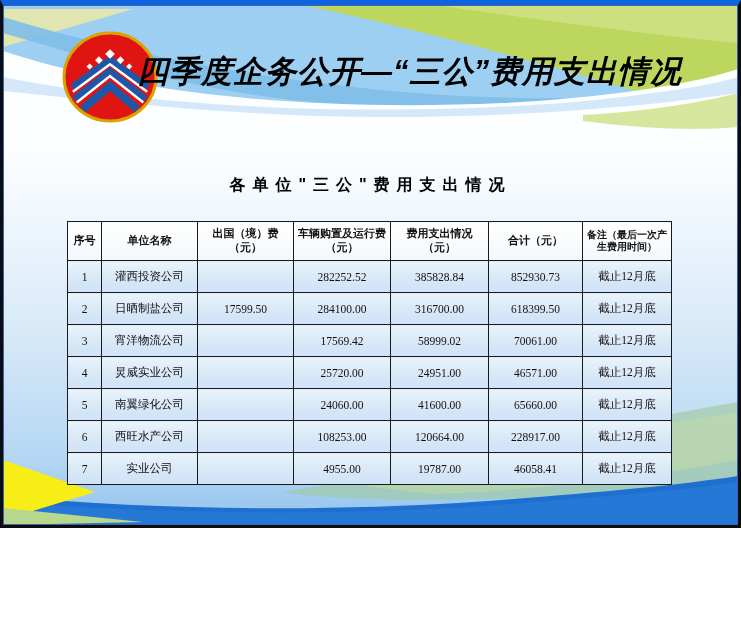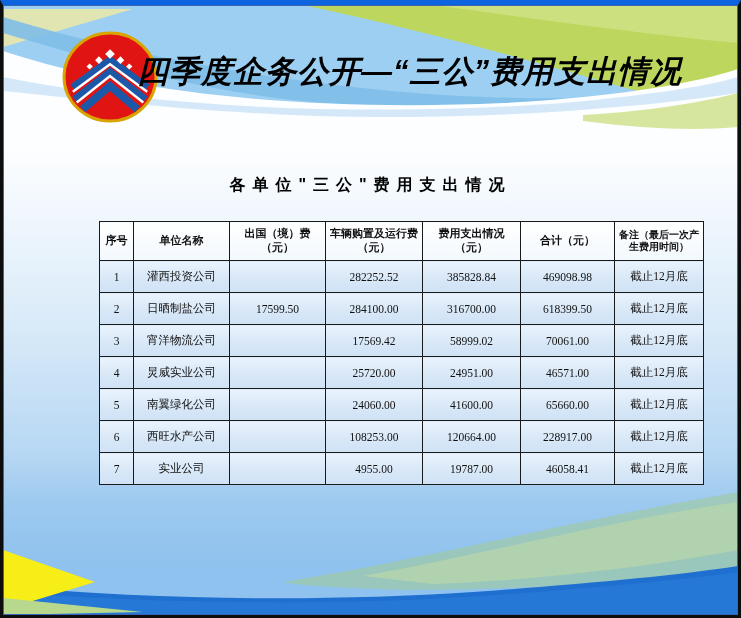--- a/index.html
+++ b/index.html
@@ -1,37 +1,37 @@
 <!DOCTYPE html>
 <html><head>
 <meta charset="utf-8">
 <style>
   html,body{margin:0;padding:0;}
   .page{
-    position:relative; width:741px; height:618px; box-sizing:border-box;
+    position:relative; width:741px; height:528px; box-sizing:border-box;
     border-top:5px solid #0e63de; border-left:3px solid #0d0d0d;
     border-right:3px solid #0d0d0d; border-bottom:3px solid #0d0d0d;
     overflow:hidden;
     background:linear-gradient(180deg,#ffffff 130px,#f0f7fd 210px,#d7e9f8 330px,#b6d7f3 450px,#9cc9ef 500px,#8fc2ee 560px);
     font-family:"Liberation Sans","DejaVu Sans",sans-serif;
   }
   .inner-line{position:absolute;left:0;top:0;right:0;bottom:0;border:1px solid #3a62b8;pointer-events:none;z-index:40;}
   .hdr-svg{position:absolute;top:0;left:0;width:735px;height:140px;z-index:1;}
   .ftr-svg{position:absolute;bottom:0;left:0;width:735px;height:135px;z-index:1;}
   .logo{position:absolute;left:58px;top:26px;width:98px;height:92px;z-index:5;}
   .title{
     position:absolute;left:134px;top:46px;width:590px;z-index:5;
     font-weight:bold;font-style:italic;font-size:31px;letter-spacing:1px;color:#000;
     white-space:nowrap;
   }
   .subtitle{
     position:absolute;left:0;top:170px;width:100%;text-align:center;z-index:5;
     font-weight:bold;font-size:16px;letter-spacing:7px;color:#000;
   }
-  .tbl-wrap{position:absolute;left:64px;top:216px;z-index:5;margin-left:32px;}
+  .tbl-wrap{position:absolute;left:64px;top:216px;z-index:5;}
   table{border-collapse:collapse;table-layout:fixed;width:604px;
     font-family:"Liberation Serif","DejaVu Serif",serif;color:#111;}
   th,td{border:1px solid #1a1a1a;text-align:center;vertical-align:middle;overflow:hidden;}
   th{height:36px;font-size:11px;font-weight:bold;line-height:1.25;
      background:linear-gradient(180deg,#ffffff,#f2f8fd);padding:1px 2px;}
   td{height:31px;font-size:11.5px;
      background:linear-gradient(180deg,#e9f3fc 0%,#d7e7f7 60%,#cfe2f6 100%);padding:0 2px;}
   .c0{width:34px}.c1{width:96px}.c2{width:96px}.c3{width:97px}.c4{width:98px}.c5{width:94px}.c6{width:89px}
   th.c6{font-size:10px;}
   .footer-text{
@@ -112,21 +112,21 @@
           <th class="c6">备注（最后一次产生费用时间）</th>
         </tr>
       </thead>
       <tbody>
           <tr>
             <td class="c0">1</td>
             <td class="c1">灌西投资公司</td>
             <td class="c2"></td>
             <td class="c3">282252.52</td>
             <td class="c4">385828.84</td>
-            <td class="c5">469098.98</td>
+            <td class="c5">852930.73</td>
             <td class="c6">截止12月底</td>
           </tr>
           <tr>
             <td class="c0">2</td>
             <td class="c1">日晒制盐公司</td>
             <td class="c2">17599.50</td>
             <td class="c3">284100.00</td>
             <td class="c4">316700.00</td>
             <td class="c5">618399.50</td>
             <td class="c6">截止12月底</td>

